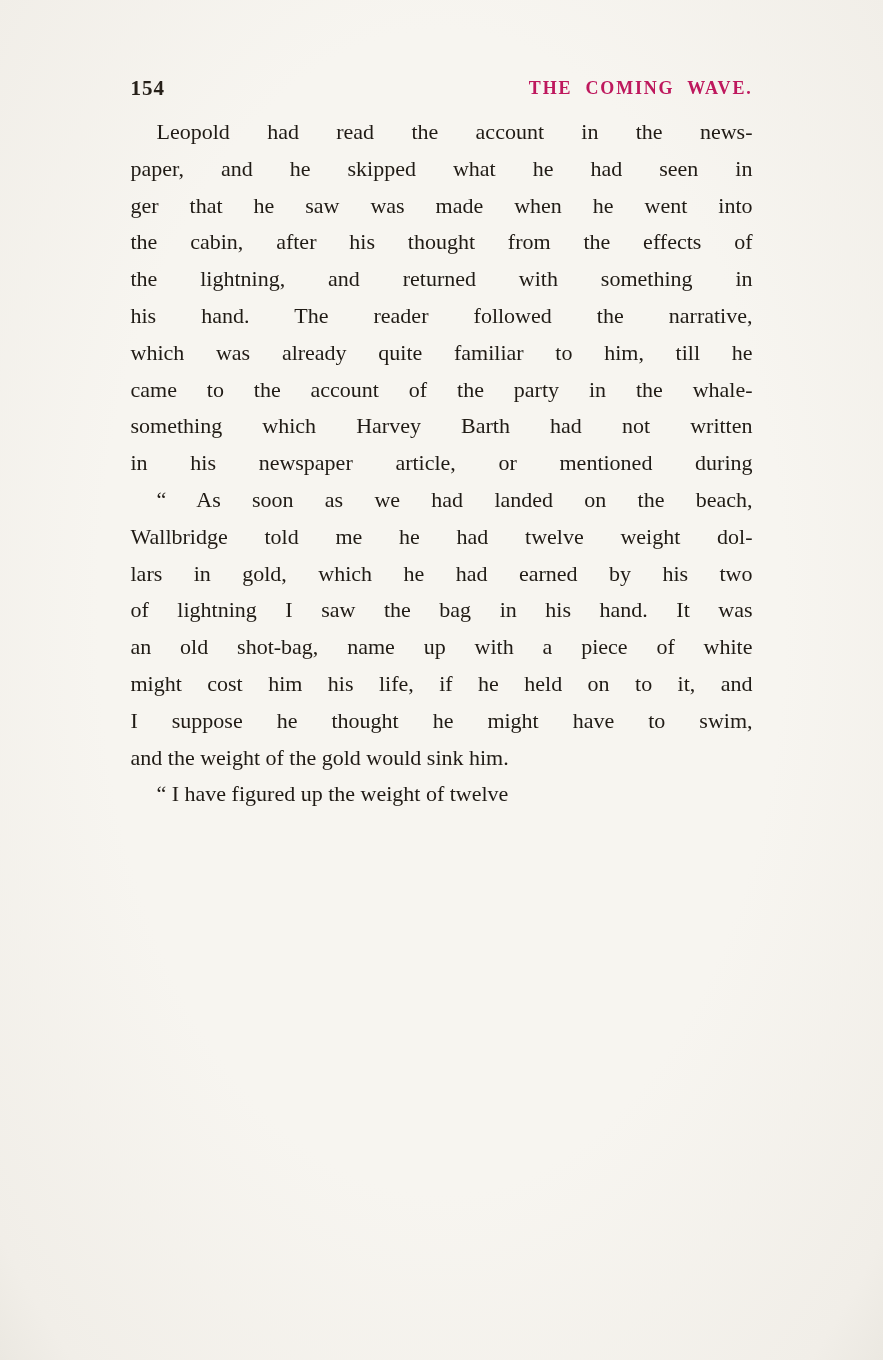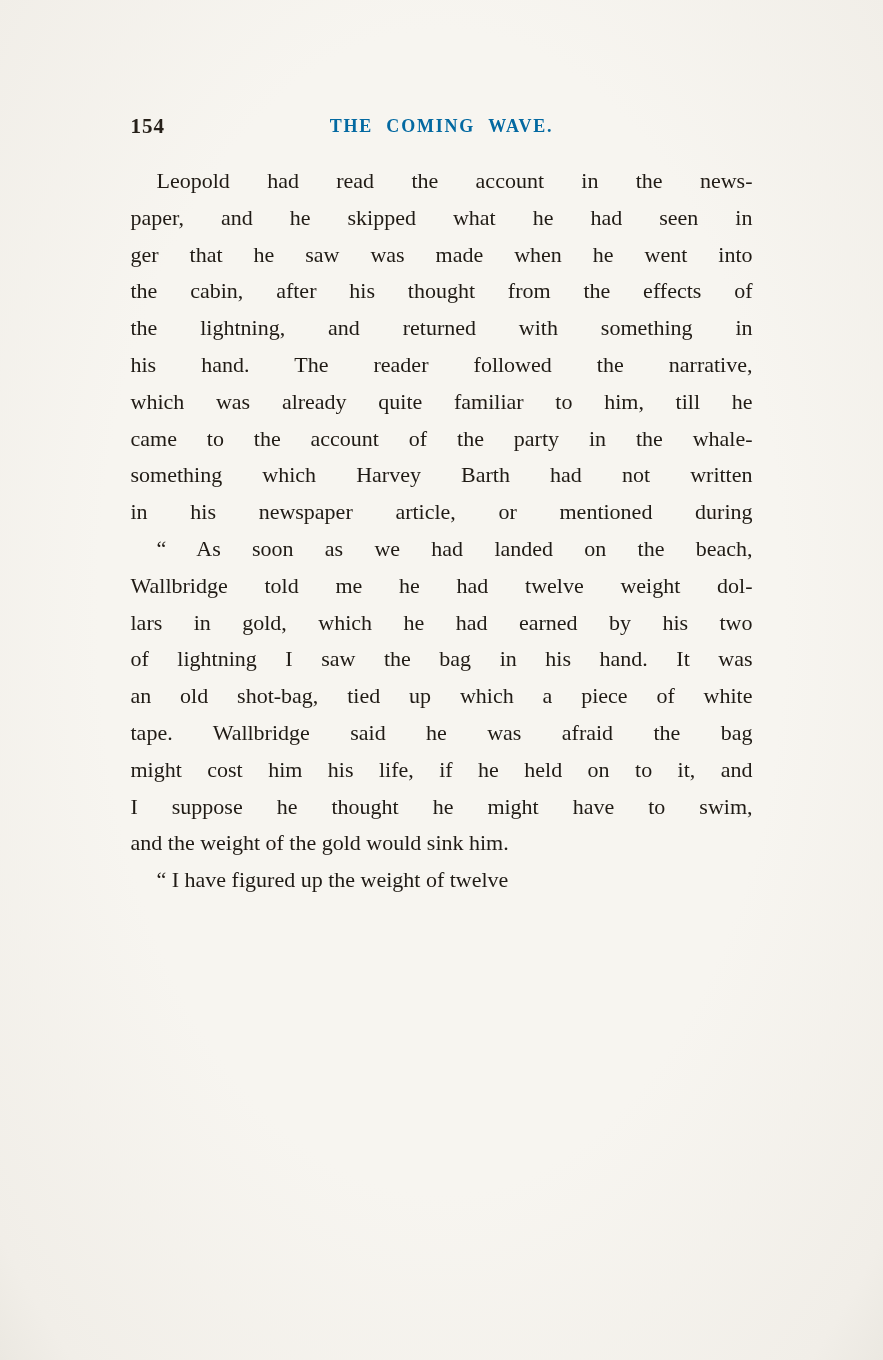--- a/index.html
+++ b/index.html
@@ -11,47 +11,47 @@
     height: 1360px;
     background: radial-gradient(ellipse at 50% 45%, #f7f5f0 55%, #f1eee8 92%, #ebe8e1 100%);
     font-family: "Liberation Serif", "DejaVu Serif", serif;
     color: #211c16;
     overflow: hidden;
   }
   .page {
     position: relative;
     width: 622px;
     margin: 0 auto;
-    padding-top: 114px;
+    padding-top: 76px;
   }
   .header-row {
     position: relative;
     height: 28px;
   }
   .pagenum {
     position: absolute;
     left: 0;
     top: 0;
     font-size: 21px;
     font-weight: bold;
     letter-spacing: 1px;
     color: #262019;
   }
   .running-title {
     display: block;
-    text-align: center;
+    text-align: right;
     font-size: 18px;
     font-weight: bold;
     letter-spacing: 1.8px;
     word-spacing: 7px;
-    color: #0369a1;
+    color: #be185d;
     padding-top: 2px;
   }
   .text-block {
-    margin-top: 21px;
+    margin-top: 10px;
     font-size: 22px;
     line-height: 36.8px;
   }
   .line {
     text-align: justify;
     text-align-last: justify;
     white-space: nowrap;
     color: #201b15;
   }
   .line.first {
@@ -77,20 +77,19 @@
       <div class="line">the lightning, and returned with something in</div>
       <div class="line">his hand. The reader followed the narrative,</div>
       <div class="line">which was already quite familiar to him, till he</div>
       <div class="line">came to the account of the party in the whale-</div>
       <div class="line">something which Harvey Barth had not written</div>
       <div class="line">in his newspaper article, or mentioned during</div>
       <div class="line first">“ As soon as we had landed on the beach,</div>
       <div class="line">Wallbridge told me he had twelve weight dol-</div>
       <div class="line">lars in gold, which he had earned by his two</div>
       <div class="line">of lightning I saw the bag in his hand. It was</div>
-      <div class="line">an old shot-bag, tied up which a piece of white</div>
-      <div class="line">tape. Wallbridge said he was afraid the bag</div>
+      <div class="line">an old shot-bag, name up with a piece of white</div>
       <div class="line">might cost him his life, if he held on to it, and</div>
       <div class="line">I suppose he thought he might have to swim,</div>
       <div class="line para-end">and the weight of the gold would sink him.</div>
       <div class="line first para-end">“ I have figured up the weight of twelve</div>
     </div>
 </div>
 
 </body></html>

